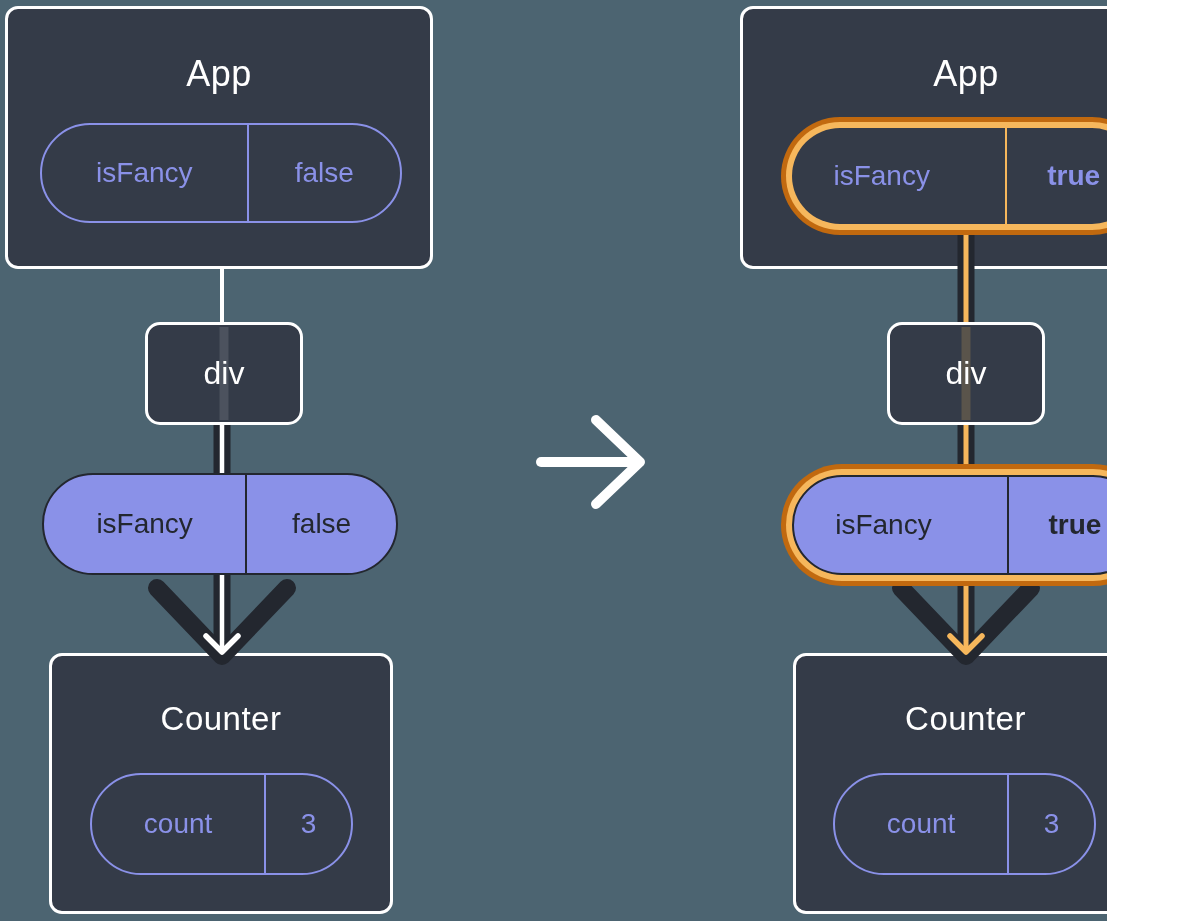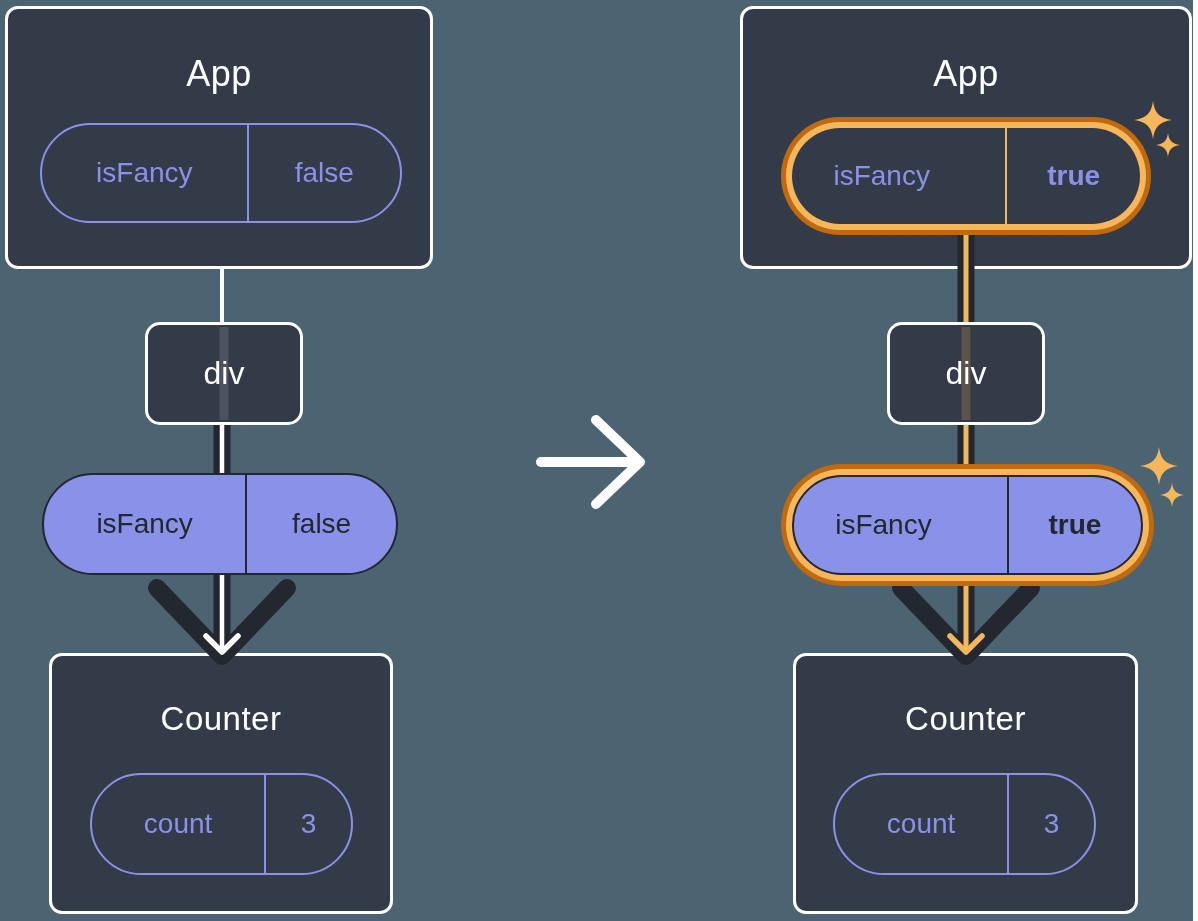--- a/index.html
+++ b/index.html
@@ -1,18 +1,18 @@
 <!DOCTYPE html>
 <html style="--background: #4c6471; --card: #343b48; --card-border: #ffffff; --purple: #8a91e8; --ink: #23272f; --highlight-light: #f6b75c; --highlight-dark: #c1690f;"><head>
 <meta charset="utf-8">
 <style>
   html,body{margin:0;padding:0;}
   .canvas{
     position:relative;
-    width:1193px;height:921px;
+    width:1107px;height:921px;
     background:var(--background,#4c6471);
     font-family:"Liberation Sans",sans-serif;
     overflow:hidden;
     text-decoration:underline;
   }
   
   .card{
     position:absolute;
     background:var(--card,#343b48);
     border:3px solid var(--card-border,#ffffff);

